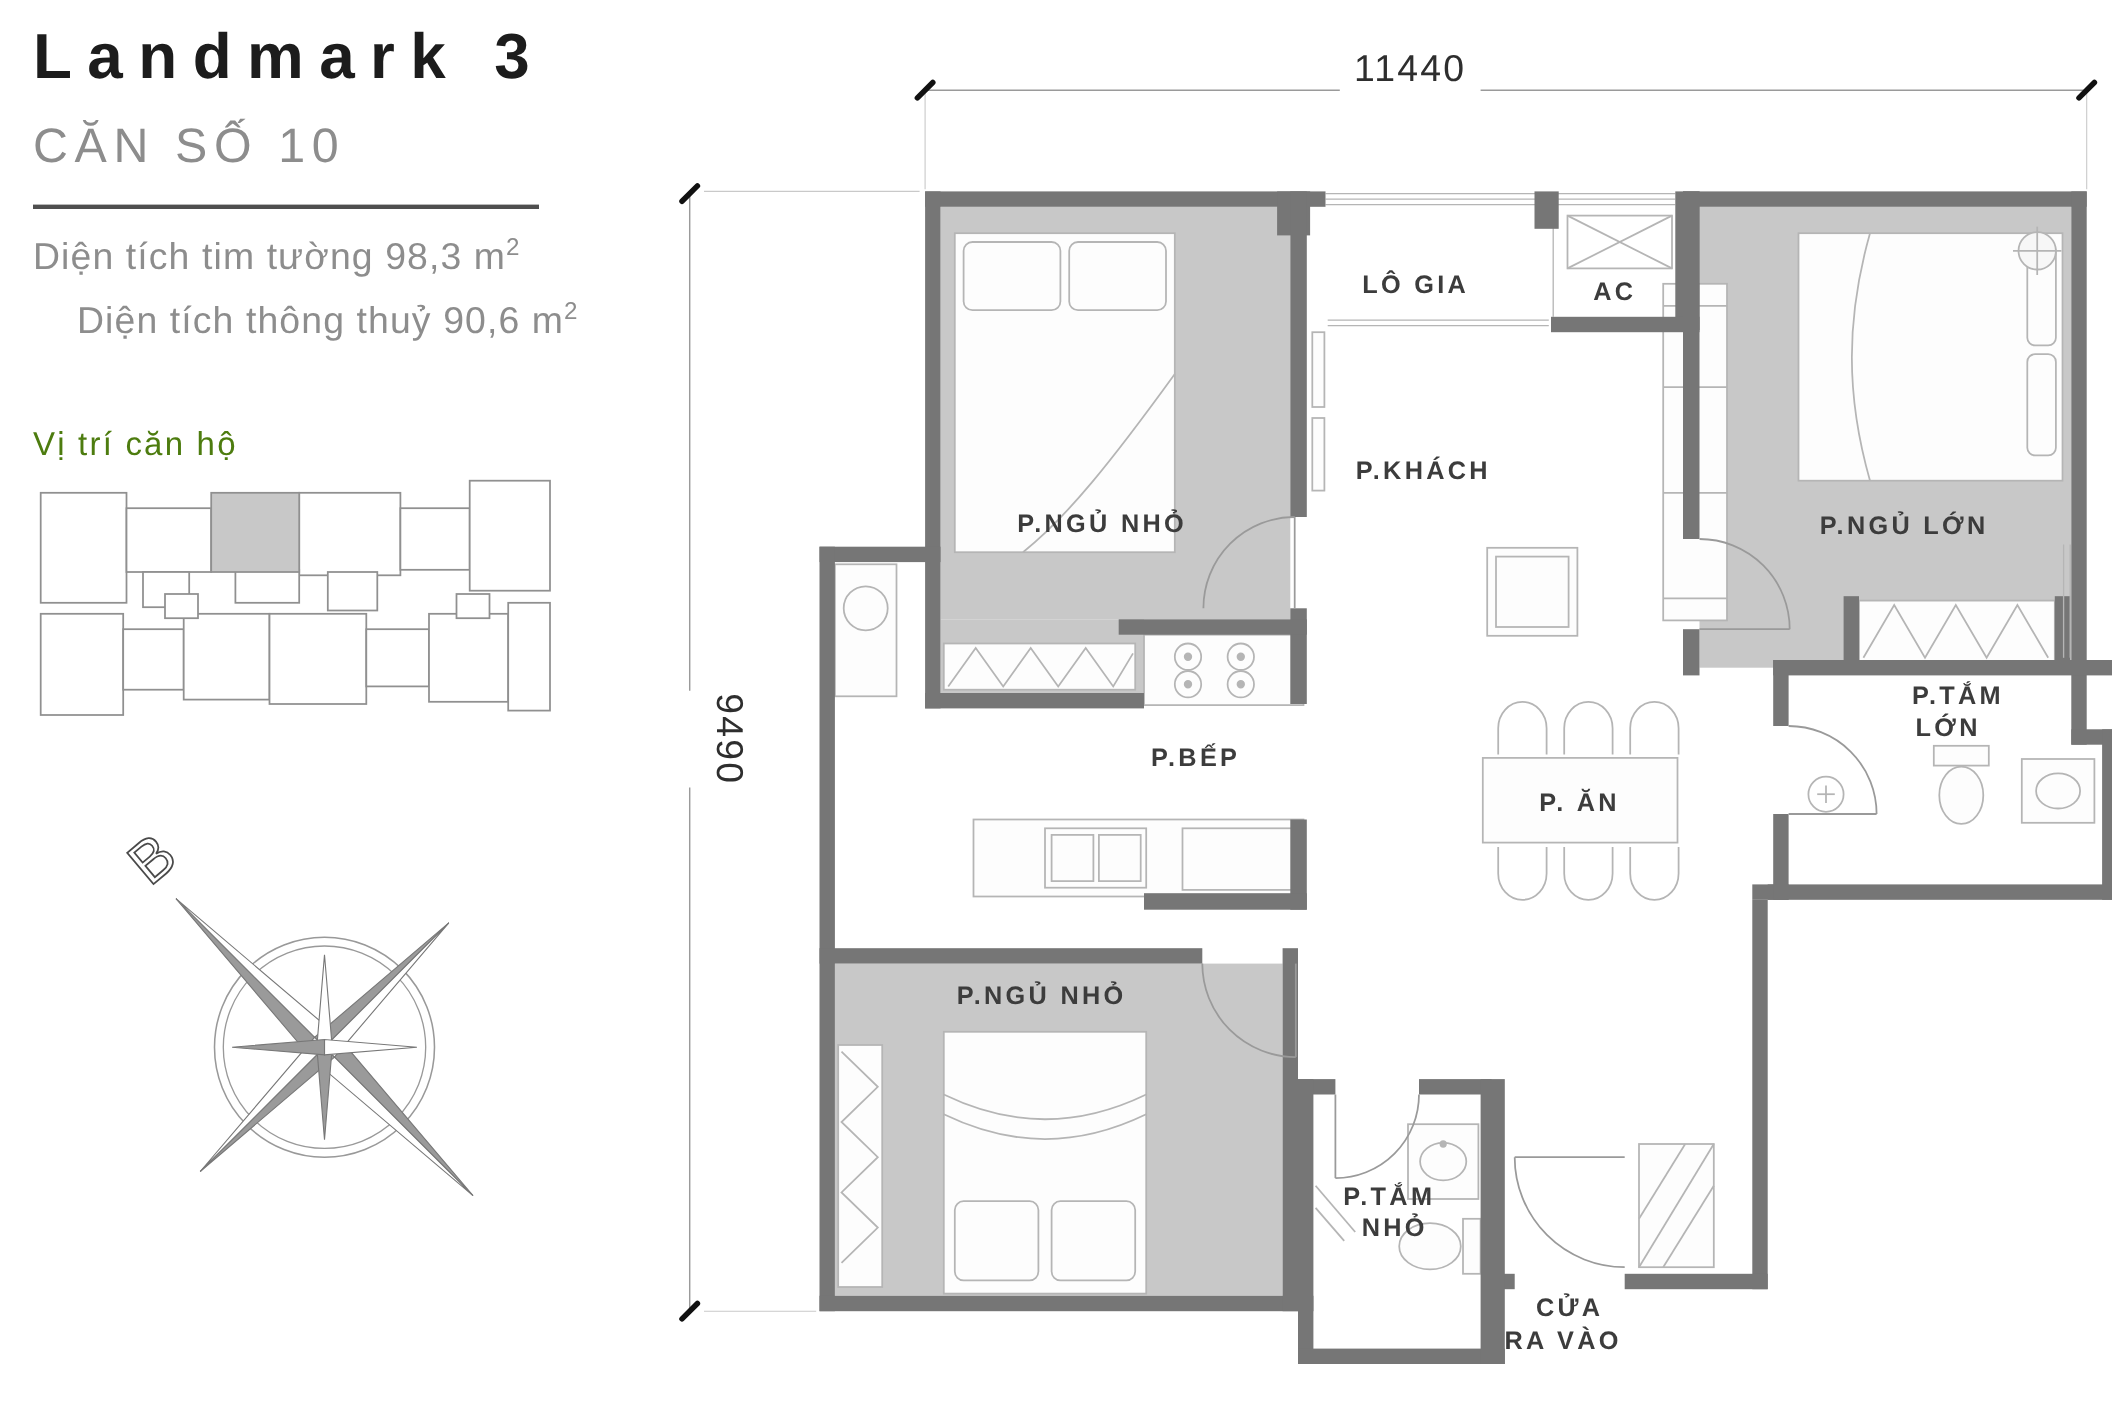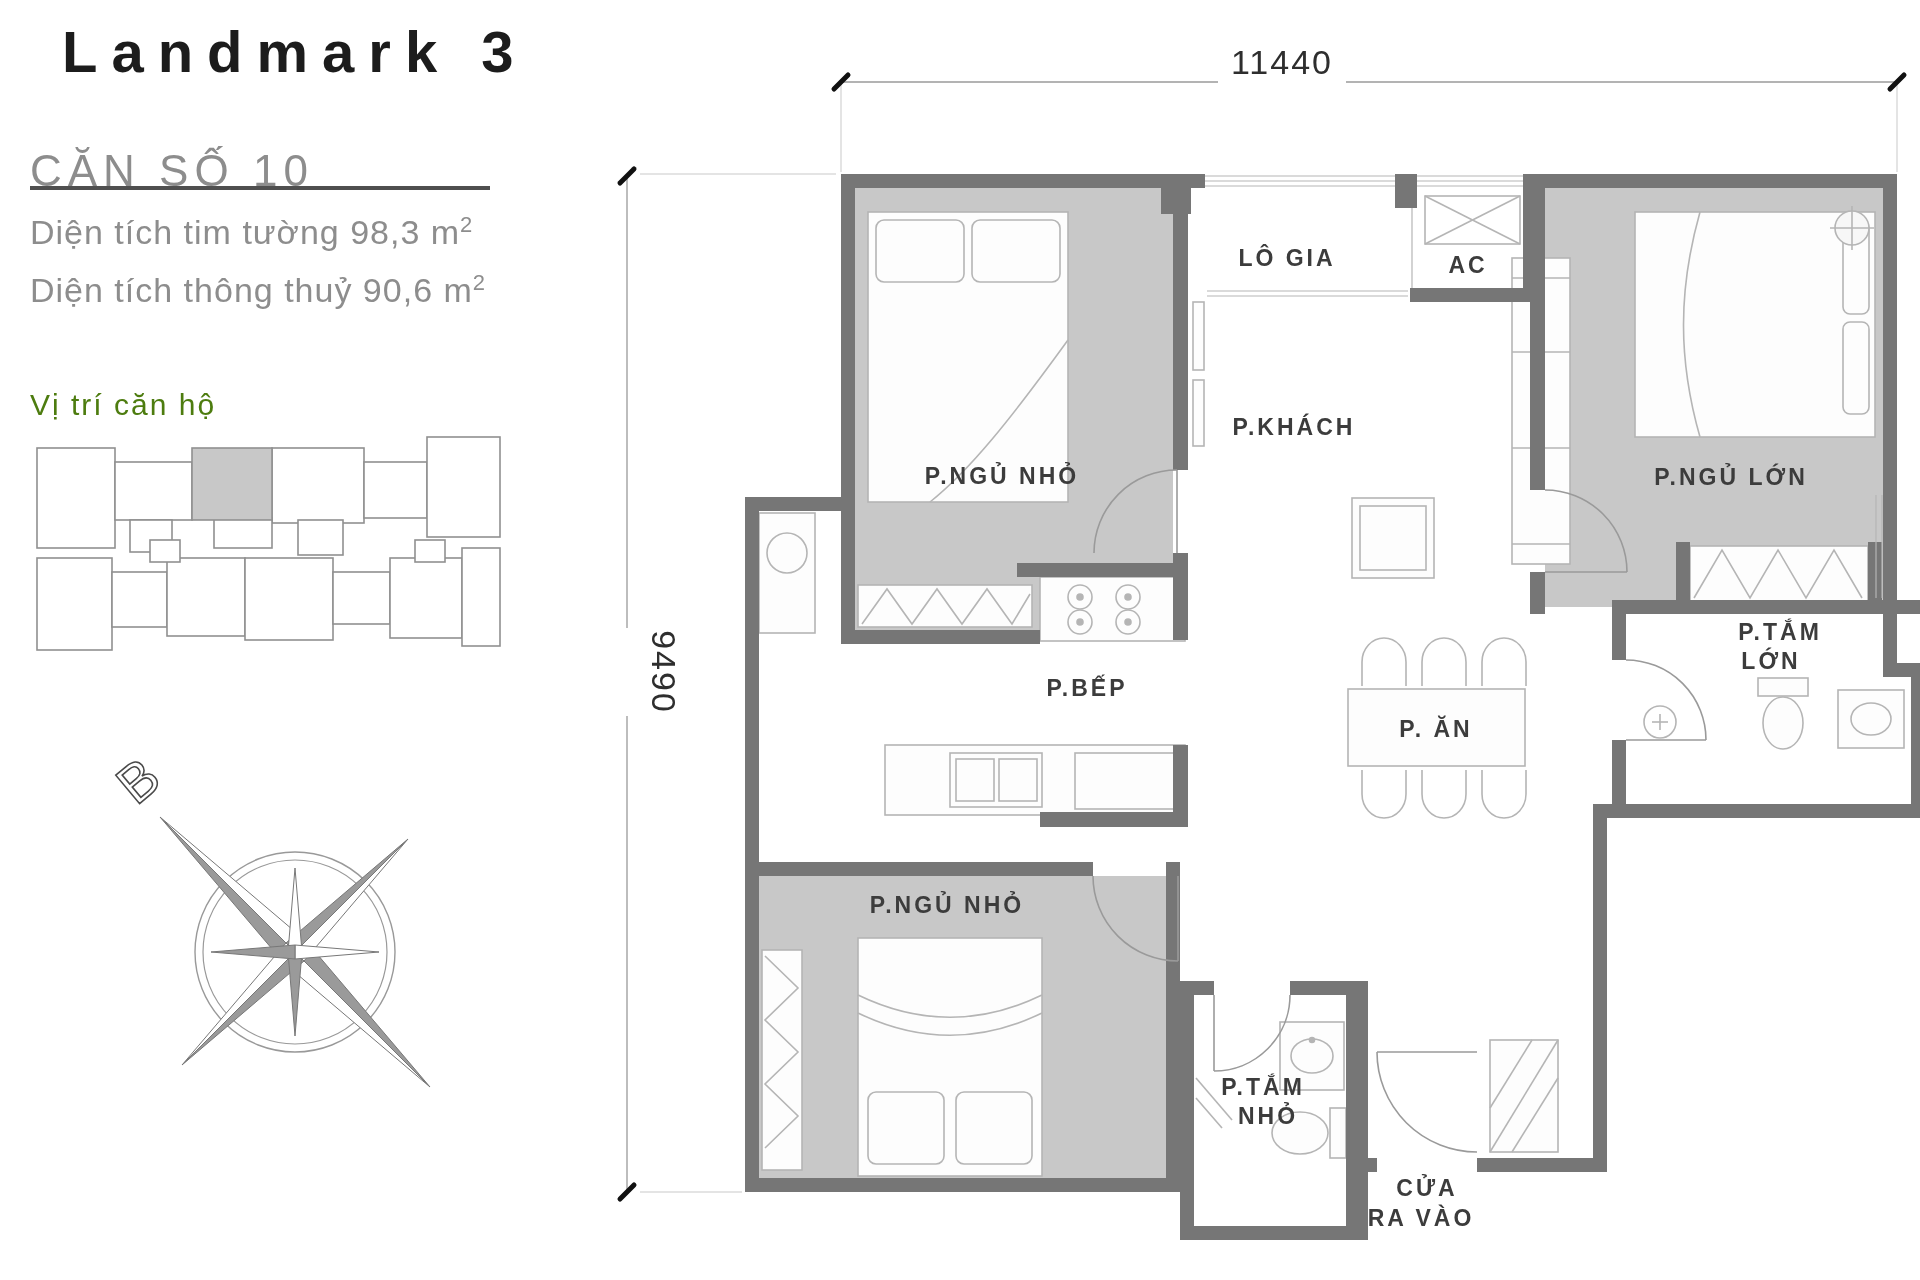--- a/index.html
+++ b/index.html
@@ -3,44 +3,44 @@
 <meta charset="utf-8">
 <style>
   html,body{margin:0;padding:0;}
   body{
     width:1920px;height:1280px;position:relative;background:#ffffff;
     font-family:"Liberation Sans", sans-serif;overflow:hidden;
   }
   .abs{position:absolute;}
   .title{
     left:30px;top:18px;font-size:58px;font-weight:700;letter-spacing:14px;
-    color:#1c1c1c;white-space:nowrap;margin-left:32px;
+    color:#1c1c1c;white-space:nowrap;
   }
   .unit{
     left:30px;top:108px;font-size:44px;font-weight:400;letter-spacing:6px;
-    color:#8d8d8d;white-space:nowrap;margin-top:38px;
+    color:#8d8d8d;white-space:nowrap;
   }
   .divider{left:30px;top:186px;width:460px;height:4px;background:#4f4f4f;}
   .area-line{
     left:30px;font-size:34px;color:#8d8d8d;letter-spacing:1px;white-space:nowrap;
   }
   .area-line sup{font-size:22px;}
   .loc-label{left:30px;top:388px;font-size:30px;color:#4d7c0f;letter-spacing:2px;}
   svg text{font-family:"Liberation Sans", sans-serif;}
   .room-label{fill:#3c3c3c;font-size:23px;font-weight:600;letter-spacing:3px;}
   .dim-label{fill:#2e2e2e;font-size:34px;font-weight:400;letter-spacing:2px;}
 </style>
 </head>
 <body>
 
 <div class="abs title">Landmark 3</div>
 <div class="abs unit">CĂN SỐ 10</div>
 <div class="abs divider"></div>
 <div class="abs area-line" style="top:212px;"><span>Diện tích tim tường 98,3 m</span><sup>2</sup></div>
-<div class="abs area-line" style="top:270px;"><span>Diện tích thông thuỷ 90,6 m</span><sup>2</sup></div>
+<div class="abs area-line" style="top:270px;margin-left:40px;"><span>Diện tích thông thuỷ 90,6 m</span><sup>2</sup></div>
 <div class="abs loc-label">Vị trí căn hộ</div>
 
 <svg class="abs" style="left:0;top:0;" width="1920" height="1280" viewBox="0 0 1920 1280">
 
   <g fill="#ffffff" stroke="#909090" stroke-width="1.6">
     <rect x="37" y="448" width="78" height="100"></rect>
     <rect x="115" y="462" width="77" height="58"></rect>
     <rect x="272" y="448" width="92" height="75"></rect>
     <rect x="364" y="462" width="63" height="56"></rect>
     <rect x="427" y="437" width="73" height="100"></rect>

